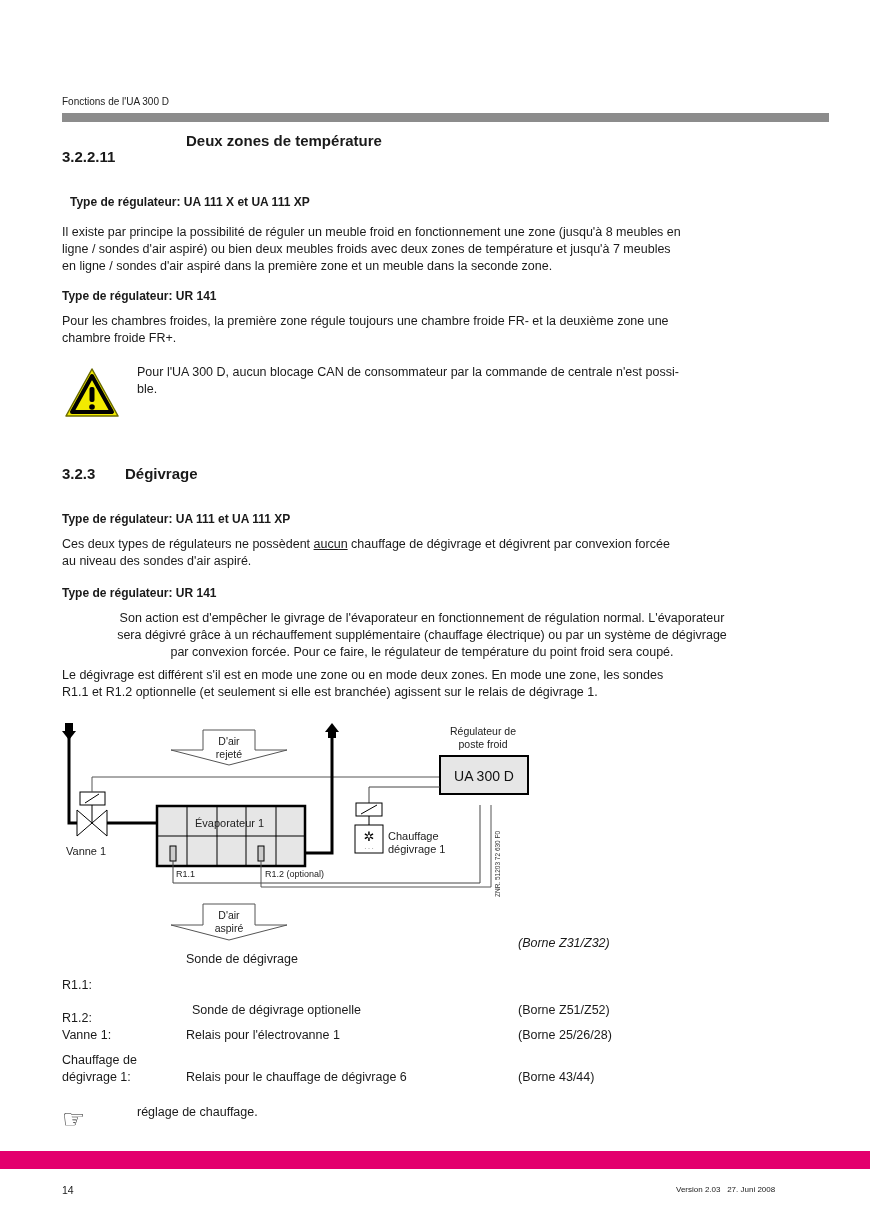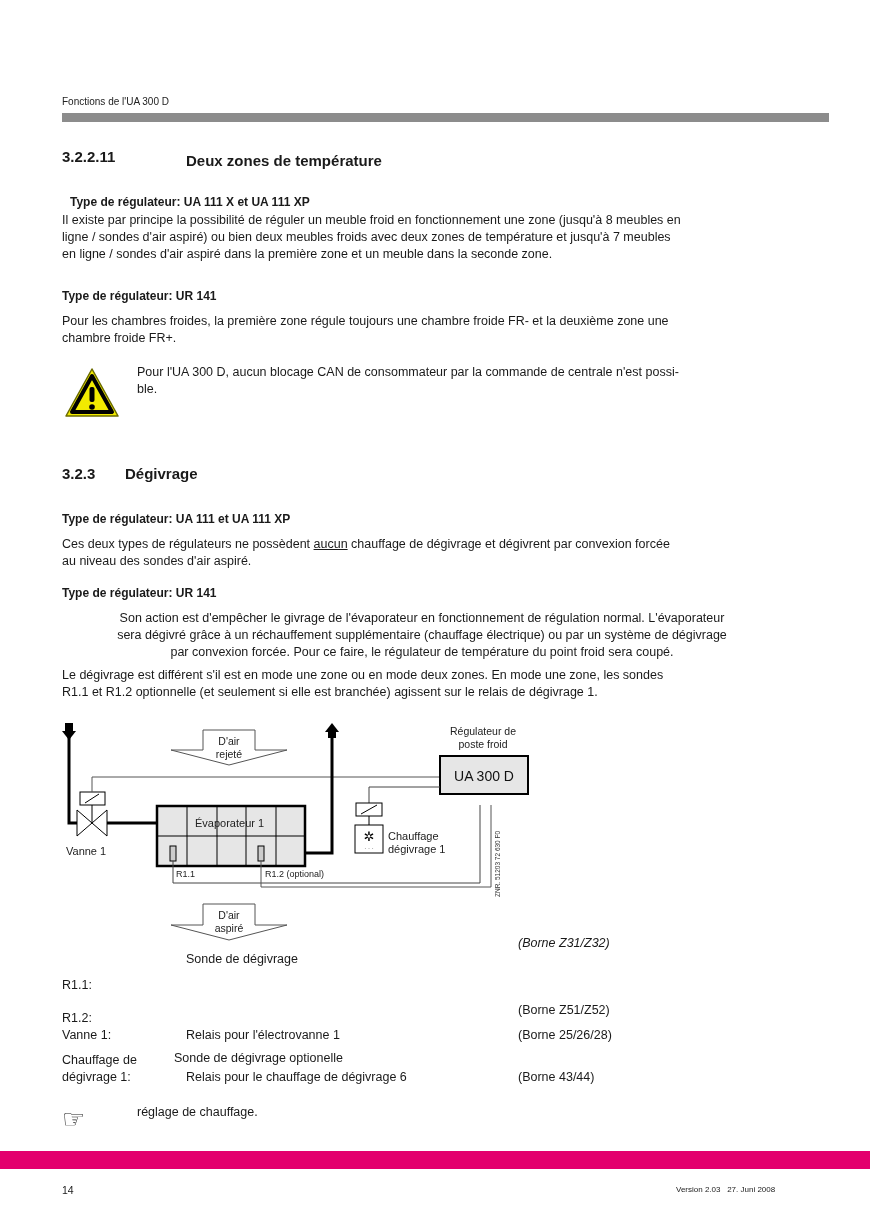--- a/index.html
+++ b/index.html
@@ -18,24 +18,24 @@
     .footer-r { left: 676px; top: 1185px; font-size: 8px; color: #222; }
     svg text { font-family: "Liberation Sans", sans-serif; }
   </style>
 </head>
 <body>
 
 <div class="abs running-head">Fonctions de l'UA 300 D</div>
 <div class="abs head-bar"></div>
 
 <div class="abs h3" style="left:62px; top:148px;">3.2.2.11</div>
-<div class="abs h3" style="left:186px; top:152px;">Deux zones de température</div>
+<div class="abs h3" style="left:186px; top:132px;">Deux zones de température</div>
 
 <div class="abs sub" style="left:70px; top:195px;">Type de régulateur: UA 111 X et UA 111 XP</div>
-<div class="abs p" style="left:62px; top:212px;">
+<div class="abs p" style="left:62px; top:224px;">
   <div>Il existe par principe la possibilité de réguler un meuble froid en fonctionnement une zone (jusqu'à 8 meubles en</div>
   <div>ligne / sondes d'air aspiré) ou bien deux meubles froids avec deux zones de température et jusqu'à 7 meubles</div>
   <div>en ligne / sondes d'air aspiré dans la première zone et un meuble dans la seconde zone.</div>
 </div>
 
 <div class="abs sub" style="left:62px; top:289px;">Type de régulateur: UR 141</div>
 <div class="abs p" style="left:62px; top:313px;">
   <div>Pour les chambres froides, la première zone régule toujours une chambre froide FR- et la deuxième zone une</div>
   <div>chambre froide FR+.</div>
 </div>
@@ -135,21 +135,21 @@
     <text x="450" y="182" font-size="6.5" fill="#333" transform="rotate(-90 450 182)">ZNR. 51203 72 630 F0</text>
   </svg>
 </div>
 
 <div>
   <div class="abs legend-row" style="left:62px; top:978px;">R1.1:</div>
   <div class="abs legend-row" style="left:186px; top:952px;">Sonde de dégivrage</div>
   <div class="abs legend-row" style="left:518px; top:936px;font-style:italic;">(Borne Z31/Z32)</div>
 
   <div class="abs legend-row" style="left:62px; top:1003px;margin-top:8px;">R1.2:</div>
-  <div class="abs legend-row" style="left:174px; top:1003px;margin-top:48px;">Sonde de dégivrage optionelle</div>
+  <div class="abs legend-row" style="left:192px; top:1003px;">Sonde de dégivrage optionelle</div>
   <div class="abs legend-row" style="left:518px; top:1003px;">(Borne Z51/Z52)</div>
 
   <div class="abs legend-row" style="left:62px; top:1028px;">Vanne 1:</div>
   <div class="abs legend-row" style="left:186px; top:1028px;">Relais pour l'électrovanne 1</div>
   <div class="abs legend-row" style="left:518px; top:1028px;">(Borne 25/26/28)</div>
 
   <div class="abs legend-row" style="left:62px; top:1053px;">Chauffage de</div>
   <div class="abs legend-row" style="left:62px; top:1070px;">dégivrage 1:</div>
   <div class="abs legend-row" style="left:186px; top:1070px;">Relais pour le chauffage de dégivrage 6</div>
   <div class="abs legend-row" style="left:518px; top:1070px;">(Borne 43/44)</div>

